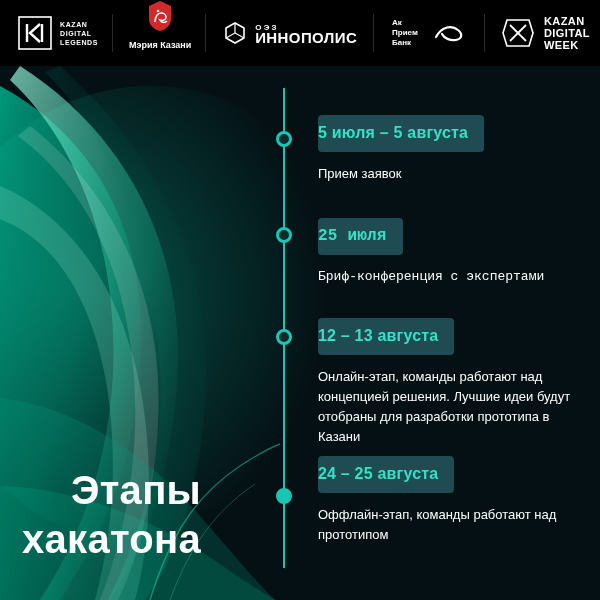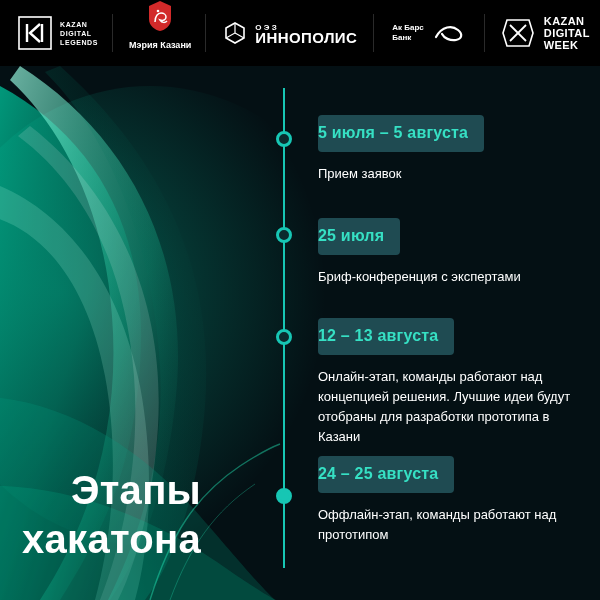--- a/index.html
+++ b/index.html
@@ -242,21 +242,21 @@
   <div class="node" style="top:131px;"></div>
   <div class="node" style="top:227px;"></div>
   <div class="node" style="top:329px;"></div>
   <div class="node solid" style="top:488px;"></div>
 
   <div class="item" style="top:115px;">
     <div class="chip">5 июля – 5 августа</div>
     <div class="desc">Прием заявок</div>
   </div>
 
-  <div class="item" style="top:218px;">
+  <div class="item" style="top:218px;font-family:Liberation Mono, monospace;">
     <div class="chip">25 июля</div>
     <div class="desc">Бриф-конференция с экспертами</div>
   </div>
 
   <div class="item" style="top:318px;">
     <div class="chip">12 – 13 августа</div>
     <div class="desc">Онлайн-этап, команды работают над концепцией решения. Лучшие идеи будут отобраны для разработки прототипа в Казани</div>
   </div>
 
   <div class="item" style="top:456px;">
@@ -313,21 +313,21 @@
       <div class="oez-text">
         <span class="l1">ОЭЗ</span>
         <span class="l2">ИННОПОЛИС</span>
       </div>
     </div>
 
     <div class="divider"></div>
 
     <div class="logo-cell logo-akbars">
       <div class="akbars-text">
-        <div>Ак Барс</div>
+        <div>Ак Прием</div>
         <div>Банк</div>
       </div>
       <div class="akbars-swoosh">
         <svg width="34" height="20" viewBox="0 0 34 20">
           <path d="M2 14 C8 3 18 2 24 7 C29 11 28 16 22 17 C16 18 10 15 8 11" fill="none" stroke="#ffffff" stroke-width="2.2" stroke-linecap="round"></path>
         </svg>
       </div>
     </div>
 
     <div class="divider"></div>

